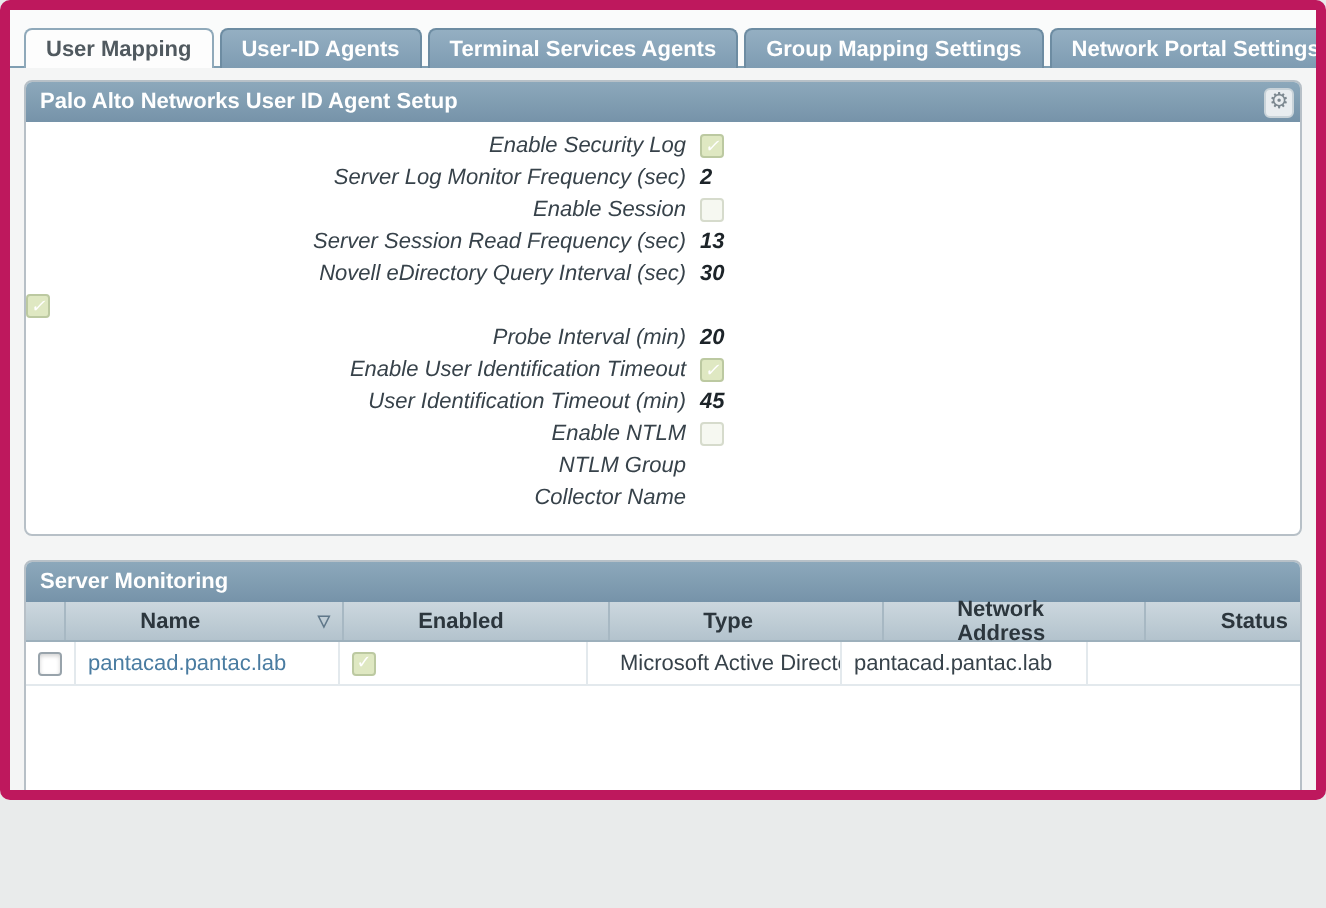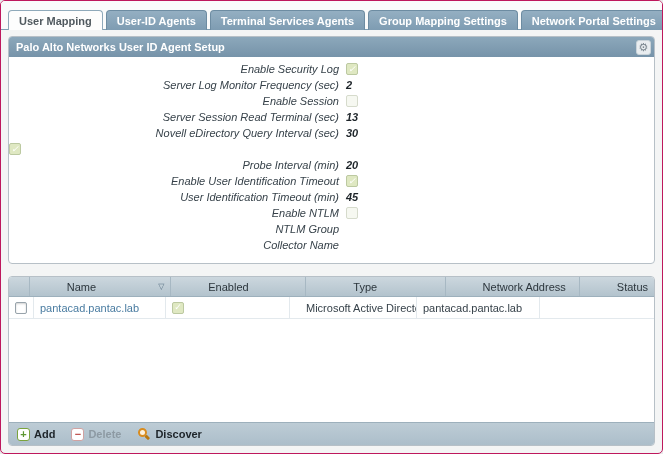--- a/index.html
+++ b/index.html
@@ -1,18 +1,18 @@
 <!DOCTYPE html>
 <html><head>
 <meta charset="utf-8">
 <style>
   html,body { margin:0; padding:0; background:#e9ebeb; }
   .page {
-    position:relative; width:663px; height:454px; box-sizing:border-box;
-    border:1px solid #be185d; border-radius:5px; overflow:hidden;
+    position:relative; width:663px; height:400px; box-sizing:border-box;
+    border:5px solid #be185d; border-radius:5px; overflow:hidden;
     background:#f4f5f5; font-family:"Liberation Sans", sans-serif;
     font-size:11px; color:#37424a;
   }
   
   .tabbar {
     display:flex; align-items:flex-end; height:29px; box-sizing:border-box;
     padding:5px 0 0 7px; background:#fafbfb; border-bottom:1px solid #7f9eb2;
   }
   .tab {
     padding:4px 10px 3px; margin-right:3px; font-weight:bold; cursor:pointer;
@@ -49,21 +49,21 @@
     display:inline-flex; align-items:center; justify-content:center;
     font-size:9px; line-height:1;
   }
   .cb.checked { background:#dfe8c2; border:1px solid #bcc9a1; color:#fff; }
   .cb.unchecked { background:#f6f8f1; border:1px solid #d6dbcc; }
   
   .panel-monitor { margin-top:12px; height:168px; display:flex; flex-direction:column; }
   .thead {
     display:flex; height:19px; flex:none; align-items:stretch;
     background:linear-gradient(#ccd7de,#b3c3cd); border-bottom:1px solid #9db0bc;
-    font-weight:normal; color:#2c363d;gap:31px;
+    font-weight:bold; color:#2c363d;gap:31px;
   }
   .th {
     padding:0 6px; border-right:1px solid #a7b8c3; box-sizing:border-box;
     display:flex; align-items:center;
   }
   .trow {
     display:flex; height:21px; flex:none; align-items:stretch;
     border-bottom:1px solid #e3e9ed; background:#fff;
   }
   .td {
@@ -139,21 +139,21 @@
           </div>
           <div class="srow">
             <div class="slabel">Server Log Monitor Frequency (sec)</div>
             <div class="sval">2</div>
           </div>
           <div class="srow">
             <div class="slabel">Enable Session</div>
             <span class="cb unchecked"></span>
           </div>
           <div class="srow">
-            <div class="slabel">Server Session Read Terminal (sec)</div>
+            <div class="slabel">Server Session Read Frequency (sec)</div>
             <div class="sval">13</div>
           </div>
           <div class="srow">
             <div class="slabel">Novell eDirectory Query Interval (sec)</div>
             <div class="sval">30</div>
           </div>
           <div class="srow">
             <span class="cb checked">✓</span>
           </div>
           <div class="srow">
@@ -177,20 +177,23 @@
             <div class="sval"></div>
           </div>
           <div class="srow">
             <div class="slabel">Collector Name</div>
             <div class="sval"></div>
           </div>
         </div>
     </div>
 
     <div class="panel panel-monitor">
+      <div class="panel-header">
+        <span>Server Monitoring</span>
+      </div>
 
       <div class="thead">
         <div class="th w-cb"></div>
         <div class="th w-name">
           <span>Name</span>
           <span class="sort">▽</span>
         </div>
         <div class="th w-enabled">
           <span>Enabled</span>
         </div>

